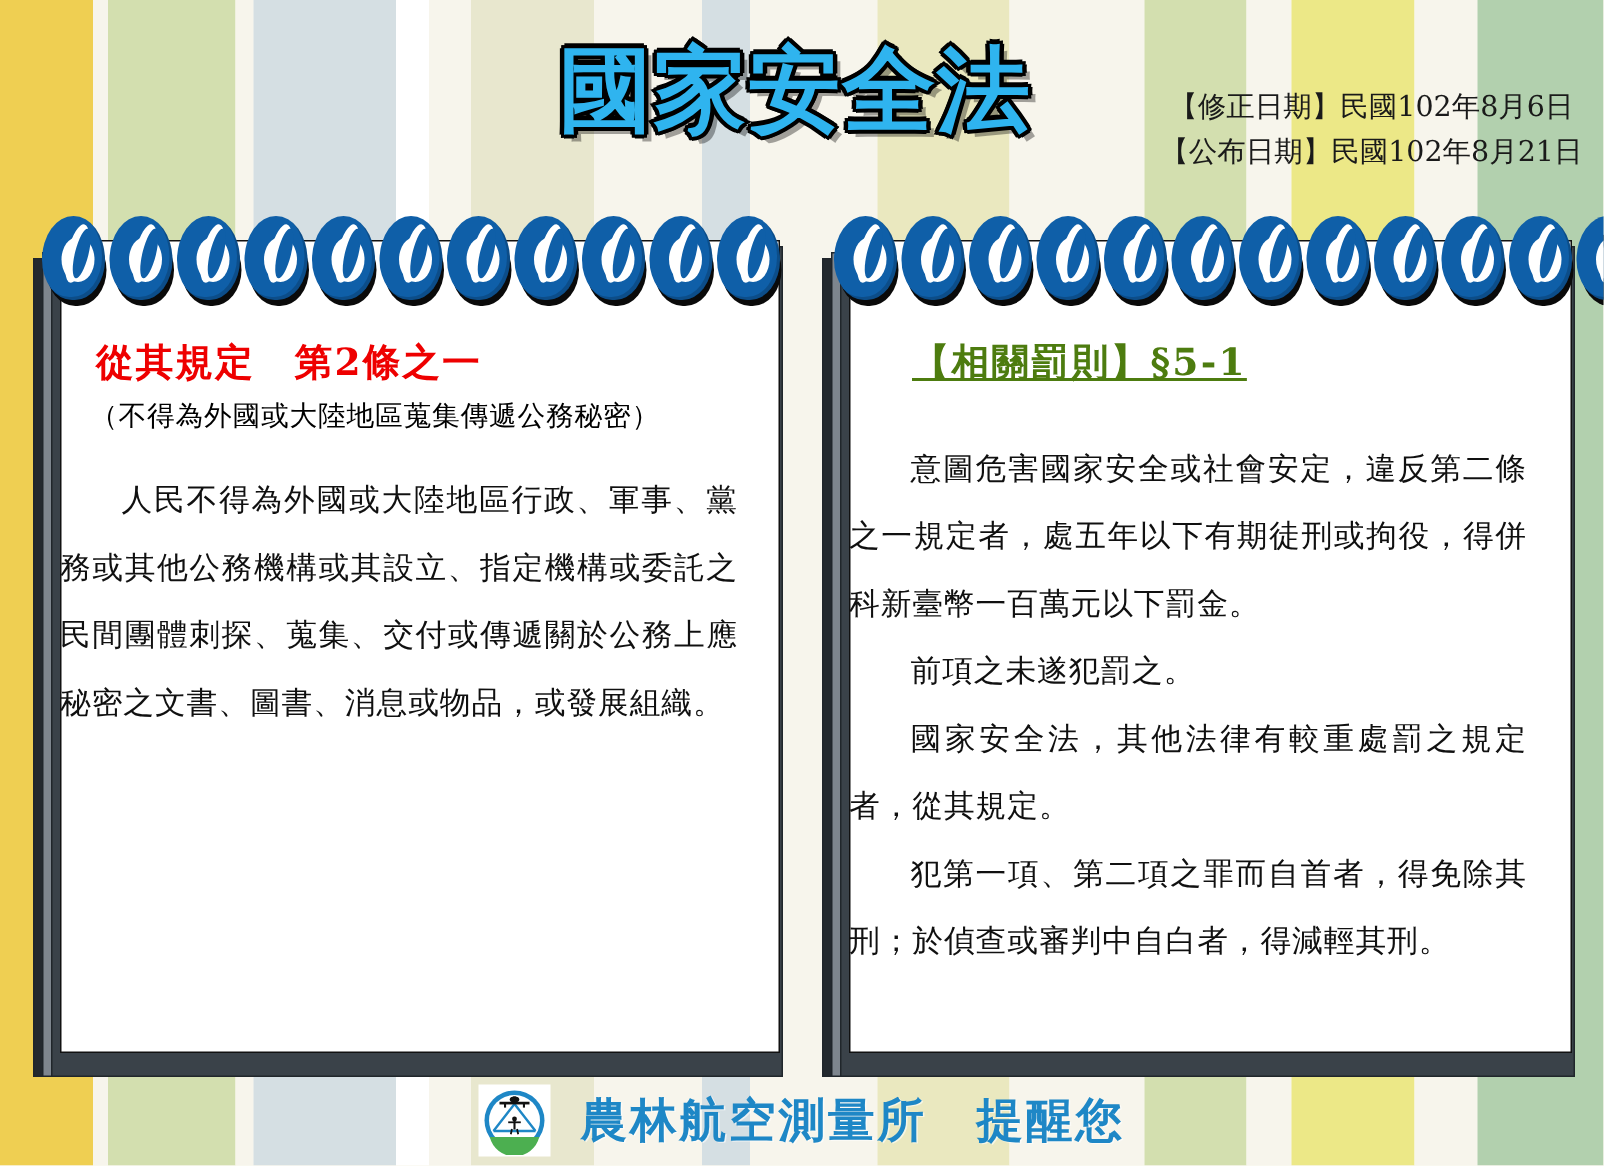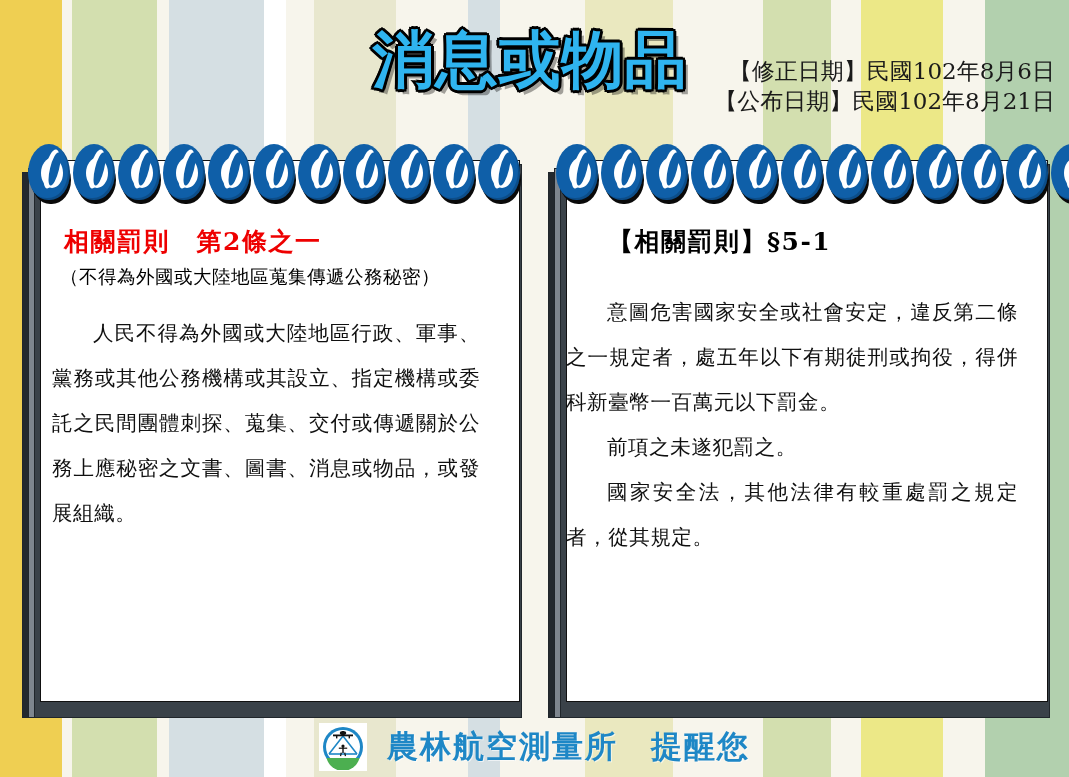--- a/index.html
+++ b/index.html
@@ -30,22 +30,22 @@
     text-shadow:
        3px 0 0 #000, -3px 0 0 #000, 0 3px 0 #000, 0 -3px 0 #000,
        2px 2px 0 #000, -2px 2px 0 #000, 2px -2px 0 #000, -2px -2px 0 #000,
        5px 5px 0 rgba(0,0,0,.35);
     white-space:nowrap;
   }
 
   
   #dates{
     position:absolute;right:14px;top:56px;z-index:6;
-    font-size:23px;line-height:30px;color:#1A1A1A;
-    text-align:right;white-space:nowrap;
+    font-size:19px;line-height:30px;color:#1A1A1A;
+    text-align:center;white-space:nowrap;
     font-family:"DejaVu Serif","Liberation Serif",serif;
   }
   #dates .drow{display:block;}
 
   
   .card{
     position:absolute;z-index:4;
   }
   
   .card .stack{
@@ -136,21 +136,21 @@
   #content-left .subheading{padding-left:20px;}
 
   .body{
     font-size:20.5px;
     line-height:45px;
     color:#101010;
     letter-spacing:0.6px;
     text-align:justify;
     text-align-last:left;
   }
-  .body p{margin:12px;text-indent:2em;}
+  .body p{margin:0;text-indent:2em;}
   #content-left .body{width:452px;}
   #content-right .body{width:452px;}
   #content-right .body p{margin:0;}
 
   
   #footer{
     position:absolute;left:0;bottom:6px;width:100%;z-index:9;
     display:flex;align-items:center;justify-content:center;gap:4px;
   }
   #footer-logo{
@@ -187,21 +187,21 @@
     <div style="background: rgb(234, 232, 191); width: 8.23199%;"></div>
     <div style="background: rgb(247, 245, 236); width: 8.41908%;"></div>
     <div style="background: rgb(211, 223, 175); width: 6.36109%;"></div>
     <div style="background: rgb(247, 245, 236); width: 2.80636%;"></div>
     <div style="background: rgb(236, 232, 135); width: 7.67072%;"></div>
     <div style="background: rgb(247, 245, 236); width: 3.92891%;"></div>
     <div style="background: rgb(178, 208, 174); width: 7.85781%;"></div>
   </div>
 
 <div id="title-wrap">
-  <div id="title-text" style="color: rgb(47, 180, 239);">消息或物品</div>
+  <div id="title-text" style="color: rgb(47, 180, 239);">國家安全法</div>
 </div>
 
 <div id="dates">
   <span class="drow">【修正日期】民國102年8月6日</span>
   <span class="drow">【公布日期】民國102年8月21日</span>
 </div>
 
 <div class="card" id="card-left">
   <div class="stack">
     <div class="layer l1"></div>
@@ -379,33 +379,34 @@
     </div>
     <div class="ring">
       <div class="shadow"></div>
       <div class="body" style="background: rgb(15, 95, 168);"></div>
       <div class="hole"></div>
       <div class="gloss"></div>
     </div>
   </div>
 
 <div class="content" id="content-left">
-  <div class="heading" style="color: rgb(238, 0, 0);">相關罰則　第2條之一</div>
+  <div class="heading" style="color: rgb(238, 0, 0);">從其規定　第2條之一</div>
   <div class="subheading" style="color: #000000;">（不得為外國或大陸地區蒐集傳遞公務秘密）</div>
   <div class="body">
     <p>人民不得為外國或大陸地區行政、軍事、黨務或其他公務機構或其設立、指定機構或委託之民間團體刺探、蒐集、交付或傳遞關於公務上應秘密之文書、圖書、消息或物品，或發展組織。</p>
   </div>
 </div>
 
 <div class="content" id="content-right">
-  <div class="heading" style="color: #000000;">【相關罰則】§5-1</div>
+  <div class="heading" style="color: #4d7c0f; text-decoration: underline;">【相關罰則】§5-1</div>
   <div class="body" style="margin-top:32px;">
     <p>意圖危害國家安全或社會安定，違反第二條之一規定者，處五年以下有期徒刑或拘役，得併科新臺幣一百萬元以下罰金。</p>
     <p>前項之未遂犯罰之。</p>
     <p>國家安全法，其他法律有較重處罰之規定者，從其規定。</p>
+    <p>犯第一項、第二項之罪而自首者，得免除其刑；於偵查或審判中自白者，得減輕其刑。</p>
   </div>
 </div>
 
 <div id="footer">
   <div id="footer-logo">
     <svg width="46" height="46" viewBox="0 0 46 46">
       <circle cx="23" cy="23" r="20" fill="#1E87C6"></circle>
       <circle cx="23" cy="23" r="17" fill="#FFFFFF"></circle>
       <path d="M6.5 34 A17 17 0 0 0 39.5 34 Z" fill="#4CAF50"></path>
       <path d="M9 30 L23 12 L37 30" fill="none" stroke="#1E87C6" stroke-width="1.6"></path>

